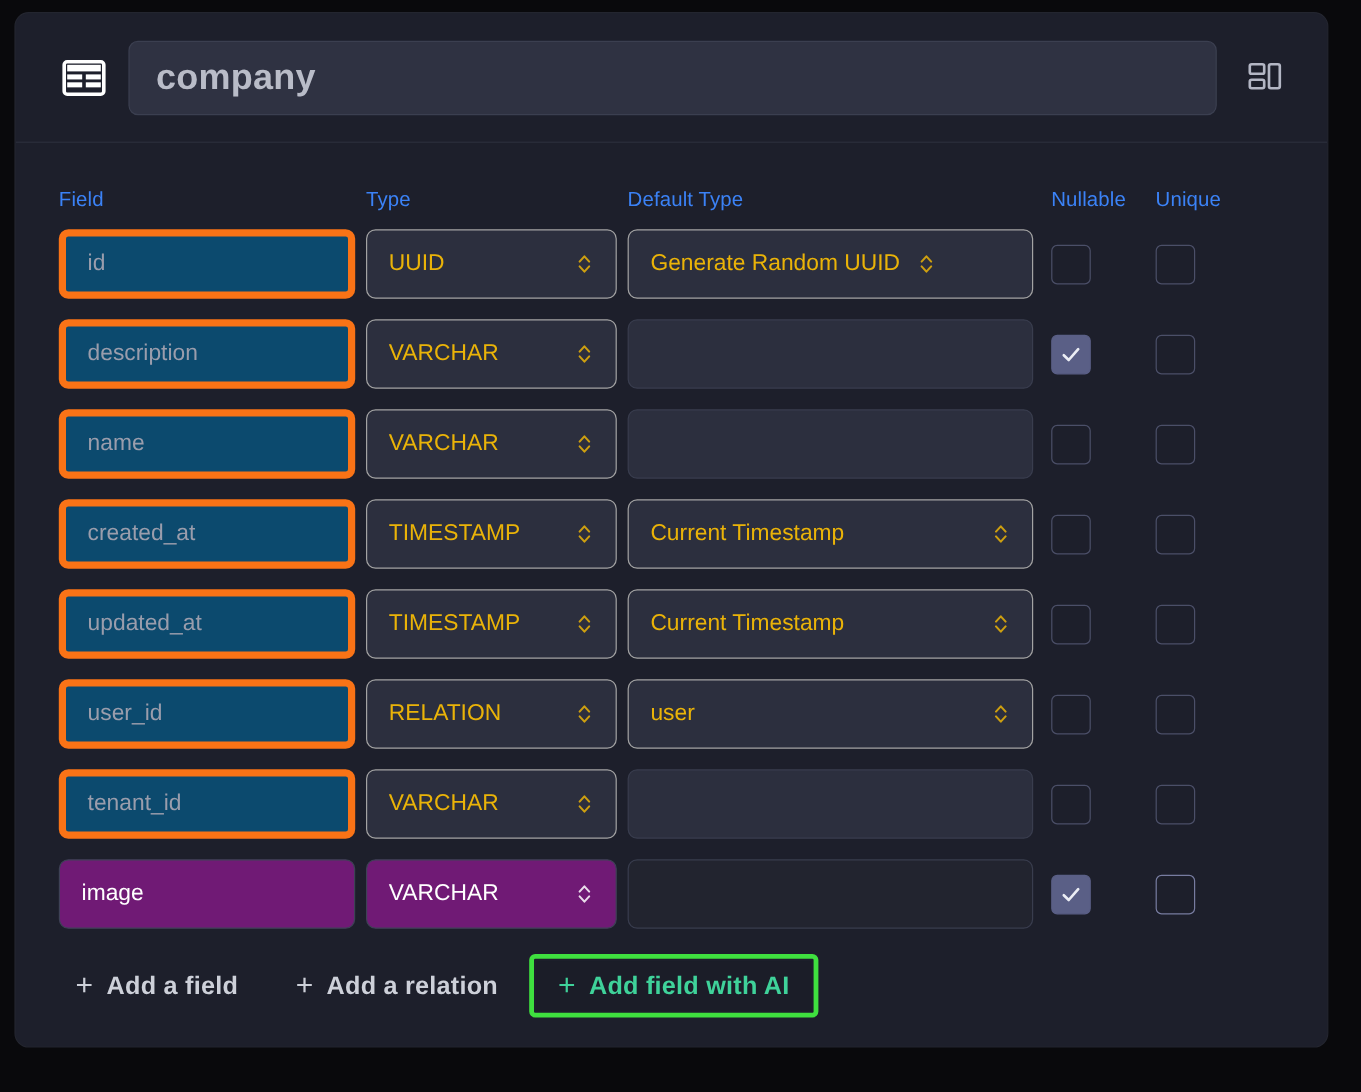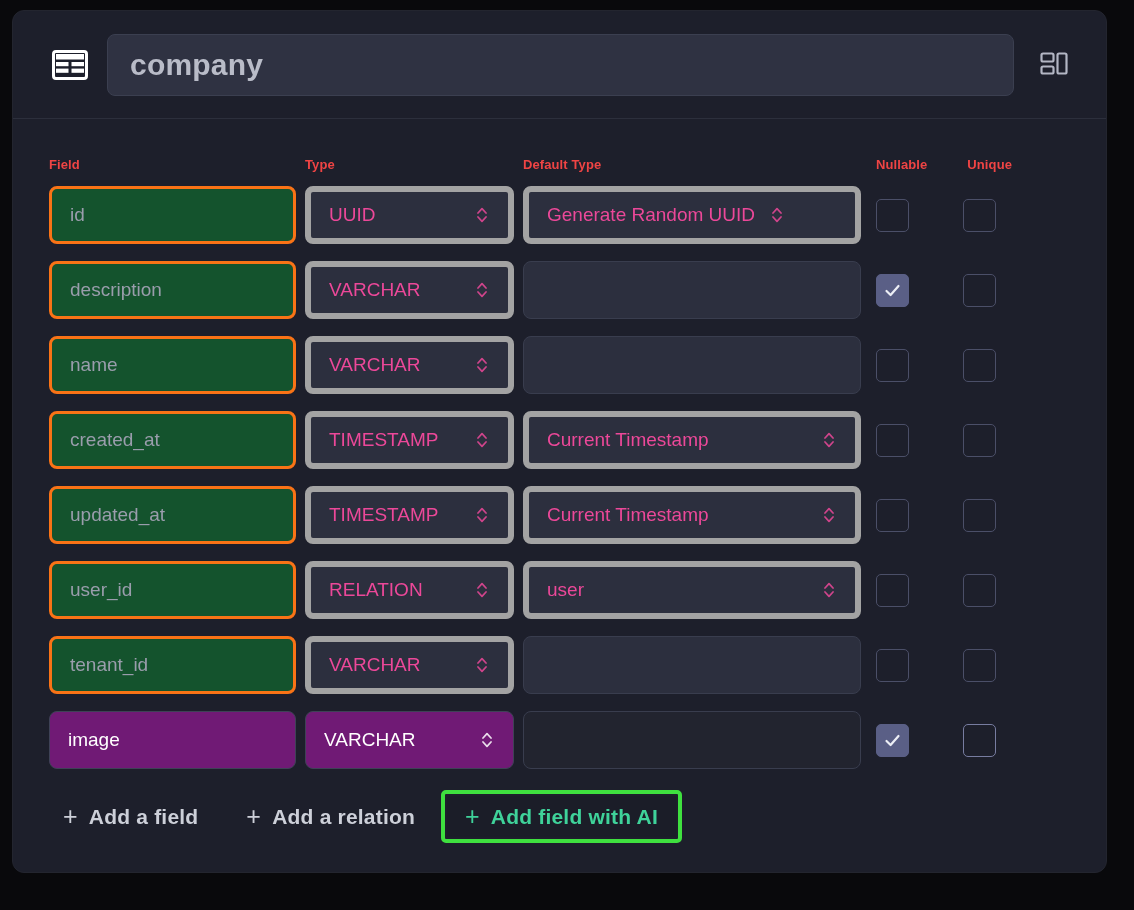--- a/index.html
+++ b/index.html
@@ -90,51 +90,51 @@
   .grid-row {
     display: grid;
     grid-template-columns: 247px 9px 209px 9px 338px 15px 49px 38px 49px;
     align-items: center;
   }
 
   .col-headers {
     margin-bottom: 14px;
   }
   .col-headers .hdr {
-    color: #ef4444;
-    font-size: 13px;
-    font-weight: bold;
+    color: #3b82f6;
+    font-size: 17px;
+    font-weight: normal;
     letter-spacing: 0.1px;
   }
   .col-headers .hdr.center { text-align: right; }
 
   .field-row { margin-bottom: 17px; }
 
   
   .cell {
     height: 58px;
     border-radius: 8px;
     display: flex;
     align-items: center;
     padding: 0 18px;
     font-size: 19px;
     overflow: hidden;
     white-space: nowrap;
   }
 
   .cell.input {
-    background: #14532d;
-    border: 3px solid #f97316;
+    background: #0c4a6e;
+    border: 6px solid #f97316;
     color: #9a9dac;
   }
 
   .cell.select {
     background: #2c2f3e;
-    border: 6px solid #a3a3a3;
-    color: #ec4899;
+    border: 1px solid #a3a3a3;
+    color: #eab308;
     justify-content: space-between;
   }
 
   .cell.blank {
     background: #2c2f3e;
     border: 1px solid #393d4e;
   }
 
   
   .cell.input.active,

